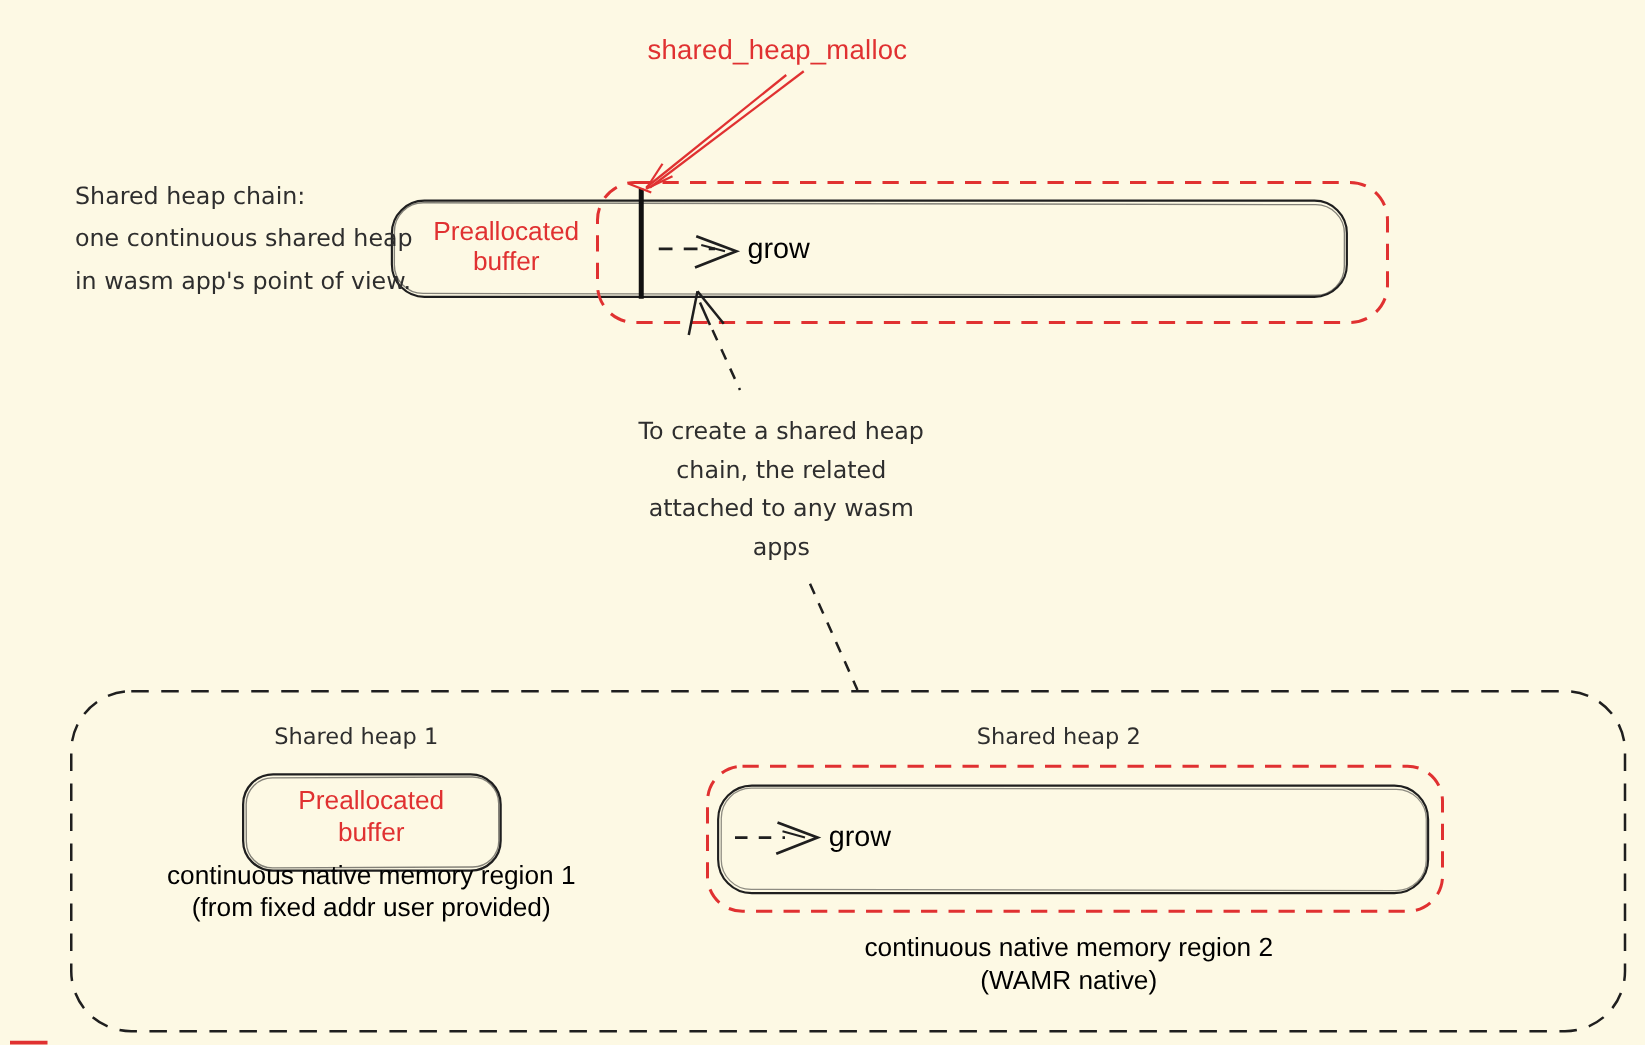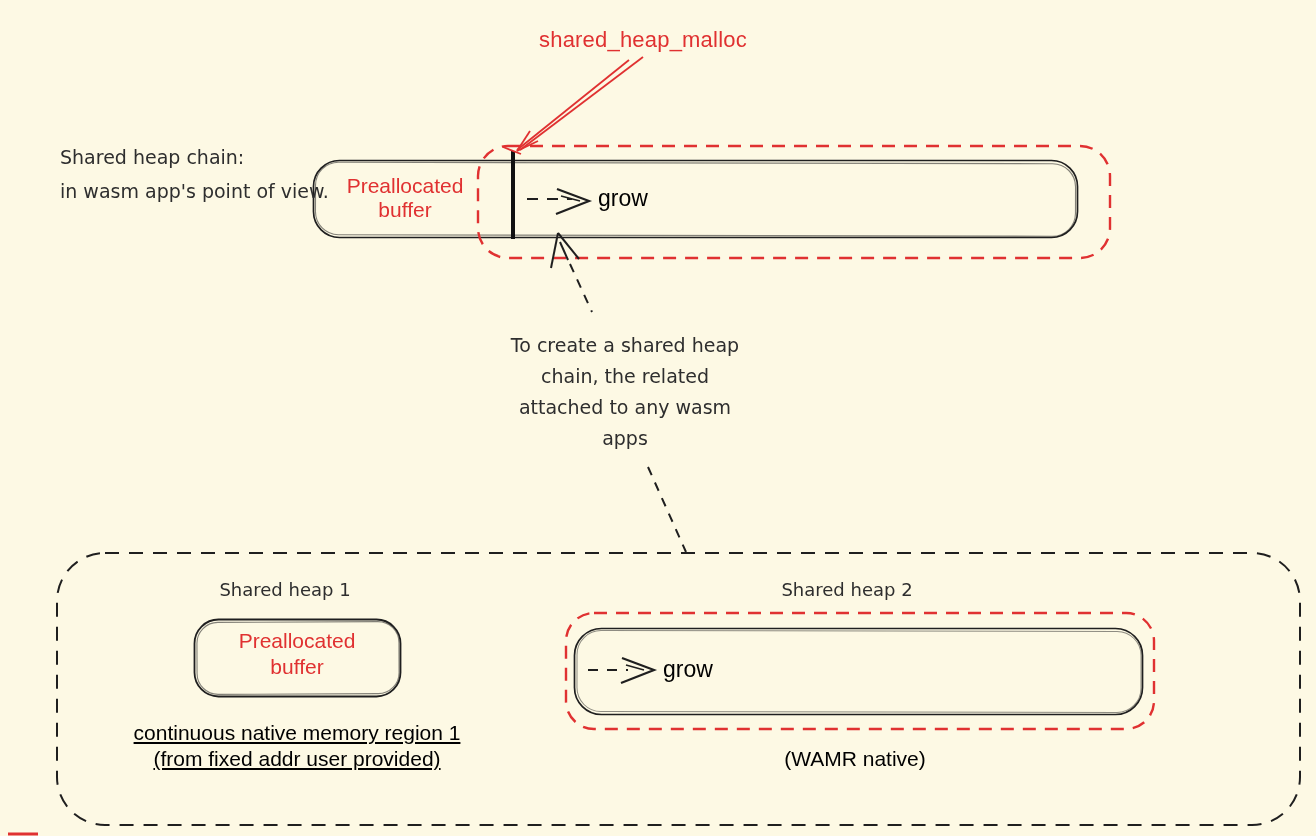--- a/index.html
+++ b/index.html
@@ -9,29 +9,29 @@
     font-family:"Liberation Sans",sans-serif;
     color:#2b2b2b;
   }
   .abs{position:absolute;}
   svg.layer{position:absolute;left:0;top:0;}
   .ink-text{font-family:"DejaVu Sans",sans-serif;color:#2e2e2e;}
   .arial-text{font-family:"Liberation Sans",sans-serif;color:#000000;}
   .red-text{color:#e03131;}
   .center{text-align:center;}
   .left-note{left:12px;top:140px;width:300px;font-size:19px;line-height:34px;margin-left:48px;}
-  .malloc-label{left:518px;top:27px;font-size:22px;letter-spacing:0.2px;margin-left:21px;}
+  .malloc-label{left:518px;top:27px;font-size:22px;letter-spacing:0.2px;}
   .prealloc-main{left:305px;top:174px;width:200px;font-size:21px;line-height:24px;}
   .grow-main{left:598px;top:185px;font-size:23px;}
   .middle-note{left:475px;top:318px;width:300px;font-size:19px;line-height:31px;margin-top:12px;}
   .heap1-title{left:165px;top:579px;width:240px;font-size:18px;}
   .heap2-title{left:727px;top:579px;width:240px;font-size:18px;text-align:center;}
   .prealloc-bottom{left:197px;top:628px;width:200px;font-size:21px;line-height:26px;}
   .grow-bottom{left:663px;top:656px;font-size:23px;}
-  .caption1{left:107px;top:720px;width:380px;font-size:21px;line-height:26px;text-decoration:underline;}
+  .caption1{left:107px;top:688px;width:380px;font-size:21px;line-height:26px;}
   .caption2{left:665px;top:746px;width:380px;font-size:21px;line-height:26px;}
 </style>
 </head>
 <body>
 
 <div class="canvas">
 
   <svg class="layer" width="1316" height="836" viewBox="0 0 1316 836">
 
     <g stroke="#1f1f1f" fill="none">
@@ -87,20 +87,21 @@
       <path d="M626,665 L644,670" stroke-width="1.6"></path>
     </g>
 
     <line x1="8" y1="834" x2="38" y2="834" stroke="#e03131" stroke-width="3"></line>
   </svg>
 
   <div class="abs malloc-label red-text arial-text">shared_heap_malloc</div>
 
   <div class="abs left-note ink-text">
     <div>Shared heap chain:</div>
+    <div>one continuous shared heap</div>
     <div>in wasm app's point of view.</div>
   </div>
 
   <div class="abs prealloc-main red-text arial-text center">
     <div>Preallocated</div>
     <div>buffer</div>
   </div>
 
   <div class="abs grow-main arial-text">grow</div>
 
@@ -121,16 +122,17 @@
   <div class="abs caption1 arial-text center">
     <div>continuous native memory region 1</div>
     <div>(from fixed addr user provided)</div>
   </div>
 
   <div class="abs heap2-title ink-text center">Shared heap 2</div>
 
   <div class="abs grow-bottom arial-text">grow</div>
 
   <div class="abs caption2 arial-text center">
+    <div>continuous native memory region 2</div>
     <div>(WAMR native)</div>
   </div>
 
 </div>
 
 </body></html>

